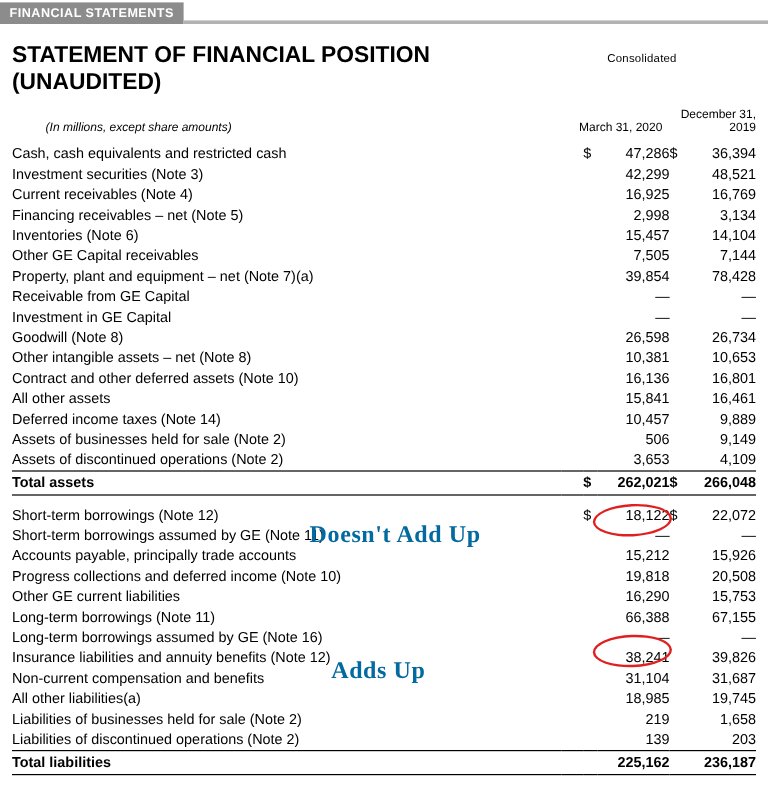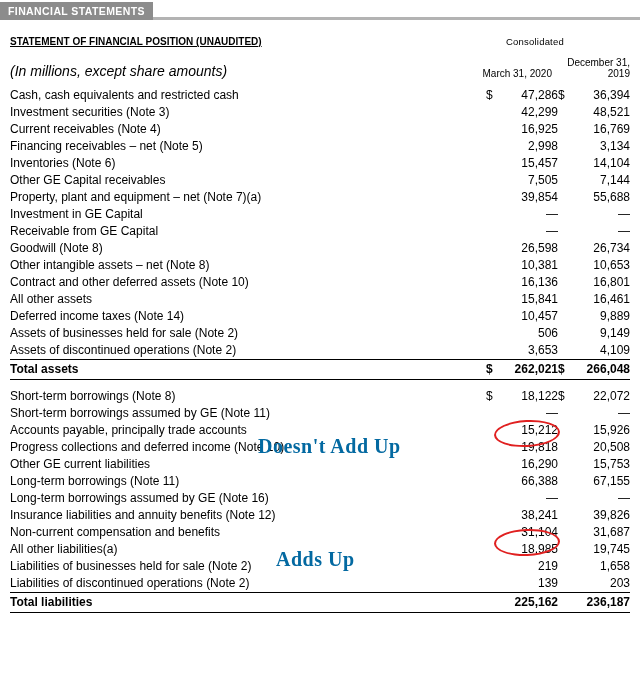--- a/index.html
+++ b/index.html
@@ -39,41 +39,41 @@
     height: 0;
   }
 
   
   .title-row {
     display: flex;
     align-items: baseline;
     margin: 16px 10px 0 10px;
   }
   .stmt-title {
-    font-size: 10px;
+    font-size: 19px;
     font-weight: bold;
     flex: 1;
-    text-decoration: underline;
   }
   .consolidated {
     font-size: 9.5px;
     width: 190px;
     text-align: center;
     letter-spacing: 0.2px;
   }
 
   .subhead-row {
     display: flex;
     align-items: flex-end;
     margin: 10px 10px 0 10px;
   }
   .in-millions {
-    font-size: 14px;
+    font-size: 10px;
     font-style: italic;
     flex: 1;
+    margin-left: 28px;
   }
   .colhead {
     font-size: 10px;
     text-align: right;
     white-space: nowrap;
   }
   .colhead.c1 { width: 112px; }
   .colhead.c2 { width: 78px; }
   .colhead .l2 { display: block; }
 
@@ -200,32 +200,32 @@
         <td class="val">7,505</td>
         <td class="cur"></td>
         <td class="val">7,144</td>
       </tr>
       <tr>
         <td class="lbl">Property, plant and equipment – net (Note 7)(a)</td>
         <td class="gap"></td>
         <td class="cur"></td>
         <td class="val">39,854</td>
         <td class="cur"></td>
-        <td class="val">55,688</td>
+        <td class="val">78,428</td>
+      </tr>
+      <tr>
+        <td class="lbl">Receivable from GE Capital</td>
+        <td class="gap"></td>
+        <td class="cur"></td>
+        <td class="val">—</td>
+        <td class="cur"></td>
+        <td class="val">—</td>
       </tr>
       <tr>
         <td class="lbl">Investment in GE Capital</td>
-        <td class="gap"></td>
-        <td class="cur"></td>
-        <td class="val">—</td>
-        <td class="cur"></td>
-        <td class="val">—</td>
-      </tr>
-      <tr>
-        <td class="lbl">Receivable from GE Capital</td>
         <td class="gap"></td>
         <td class="cur"></td>
         <td class="val">—</td>
         <td class="cur"></td>
         <td class="val">—</td>
       </tr>
       <tr>
         <td class="lbl">Goodwill (Note 8)</td>
         <td class="gap"></td>
         <td class="cur"></td>
@@ -288,21 +288,21 @@
         <td class="val">262,021</td>
         <td class="cur">$</td>
         <td class="val">266,048</td>
       </tr>
     </tbody>
 </table>
 
 <table class="fin">
   <tbody id="liabilities-body">
       <tr>
-        <td class="lbl">Short-term borrowings (Note 8)</td>
+        <td class="lbl">Short-term borrowings (Note 12)</td>
         <td class="gap"></td>
         <td class="cur">$</td>
         <td class="val">18,122</td>
         <td class="cur">$</td>
         <td class="val">22,072</td>
       </tr>
       <tr>
         <td class="lbl">Short-term borrowings assumed by GE (Note 11)</td>
         <td class="gap"></td>
         <td class="cur"></td>

